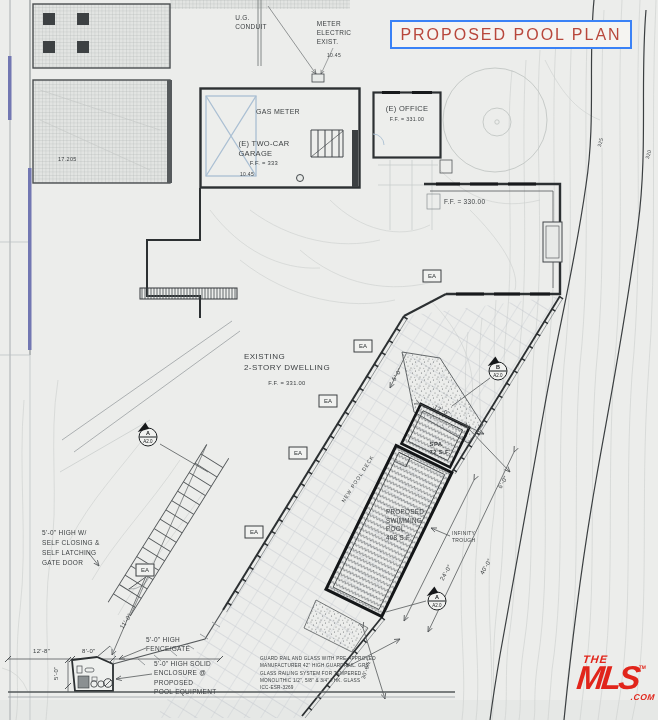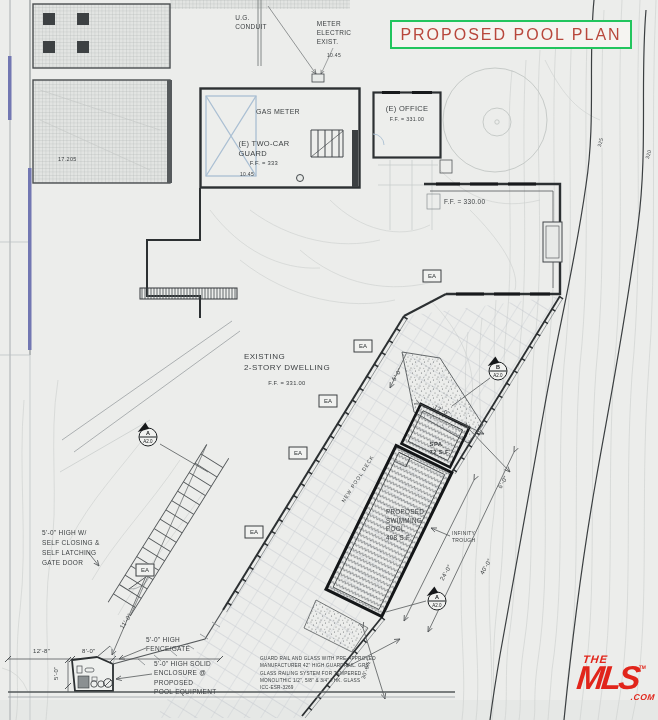--- a/index.html
+++ b/index.html
@@ -3,21 +3,21 @@
 <meta charset="utf-8">
 <style>
   html,body{margin:0;padding:0;background:#d8d8d8;}
   #stage{position:relative;width:658px;height:720px;background:#ecedeb;overflow:hidden;
          font-family:"Liberation Sans",sans-serif;}
   #plan-svg{position:absolute;left:0;top:0;}
   .lbl{position:absolute;color:#3b3f41;white-space:pre-line;line-height:1.35;
        font-family:"Liberation Sans",sans-serif;letter-spacing:.3px;}
   .ctr{text-align:left;transform:translateX(-50%);}
   .title-box{position:absolute;left:390px;top:20px;width:238px;height:25px;
-       border:2px solid #22c55e;background:#f5f4f1;color:#b8473c;display:flex;
+       border:2px solid #3b82f6;background:#f5f4f1;color:#b8473c;display:flex;
        align-items:center;justify-content:center;font-size:16px;letter-spacing:2px;}
   .ea{position:absolute;width:17px;height:11px;border:1px solid #3a3e40;background:#f1f2f0;
       font-size:6px;line-height:11px;text-align:center;color:#2e3234;transform:translate(-50%,-50%);}
   .sm{position:absolute;width:17px;height:17px;border:1px solid #1d2022;border-radius:50%;
       background:#f1f2f0;transform:translate(-50%,-50%);}
   .sm .t{position:absolute;top:0;left:0;right:0;height:8px;border-bottom:1px solid #1d2022;
       font-size:5.5px;line-height:8.5px;text-align:center;font-weight:bold;color:#16181a;}
   .sm .b{position:absolute;bottom:0;left:0;right:0;height:8px;font-size:4.5px;line-height:8px;
       text-align:center;color:#16181a;}
   .sm .flag{position:absolute;top:-5px;left:-3px;width:0;height:0;border-left:10px solid transparent;
@@ -252,21 +252,21 @@
 <div class="title-box">PROPOSED POOL PLAN</div>
 
 <div class="lbl ctr" style="left:251px;top:14px;font-size:6.5px;">U.G.
 CONDUIT</div>
 <div class="lbl ctr" style="left:334px;top:20px;font-size:6.5px;">METER
 ELECTRIC
 EXIST.</div>
 <div class="lbl" style="left:327px;top:52px;font-size:5px;">10.45</div>
 <div class="lbl ctr" style="left:278px;top:107px;font-size:7px;">GAS METER</div>
 <div class="lbl ctr" style="left:264px;top:139px;font-size:7.5px;">(E) TWO-CAR
-GUARD</div>
+GARAGE</div>
 <div class="lbl ctr" style="left:264px;top:160px;font-size:5.8px;">F.F. = 333</div>
 <div class="lbl" style="left:240px;top:171px;font-size:5px;">10.45</div>
 <div class="lbl" style="left:58px;top:156px;font-size:5.5px;">17.205</div>
 <div class="lbl ctr" style="left:407px;top:104px;font-size:7.5px;">(E) OFFICE</div>
 <div class="lbl ctr" style="left:407px;top:116px;font-size:5.3px;">F.F. = 331.00</div>
 <div class="lbl" style="left:444px;top:198px;font-size:6.5px;">F.F. = 330.00</div>
 <div class="lbl ctr" style="left:287px;top:352px;font-size:8px;letter-spacing:.5px;">EXISTING
 2-STORY DWELLING</div>
 <div class="lbl ctr" style="left:287px;top:380px;font-size:5.8px;">F.F. = 331.00</div>
 <div class="lbl ctr" style="left:440px;top:440px;font-size:6px;font-weight:bold;">SPA

